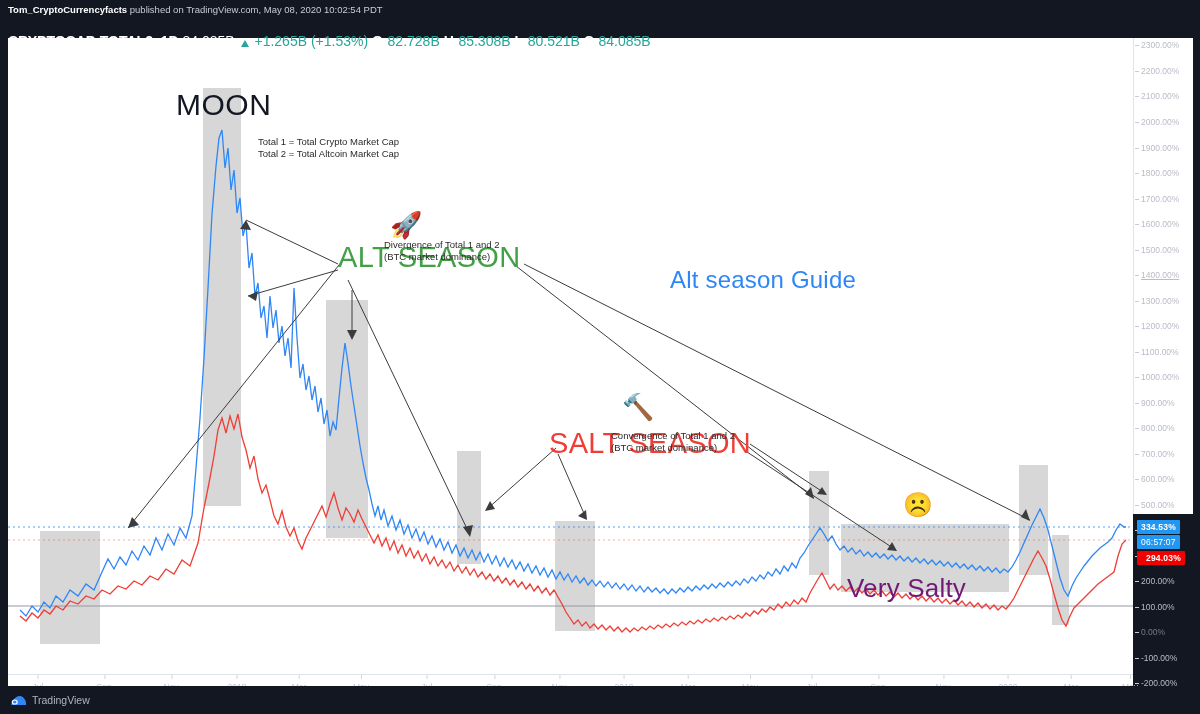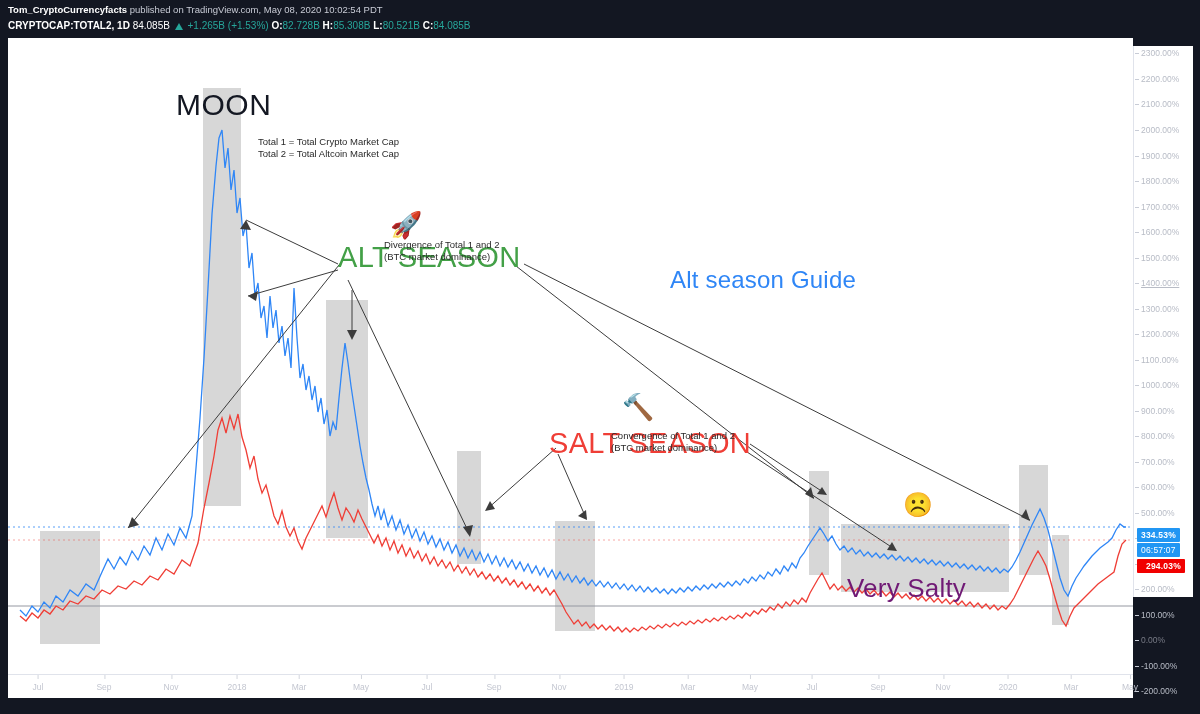--- a/index.html
+++ b/index.html
@@ -4,36 +4,36 @@
 <style>
   html,body{margin:0;padding:0;background:#0e1117;}
   body{font-family:"Liberation Sans","DejaVu Sans",sans-serif;}
   #app{position:relative;width:1200px;height:714px;background:#131722;overflow:hidden;}
 
   
   .hdr{position:absolute;left:0;top:0;width:1200px;height:38px;background:#131722;
        color:#d1d4dc;padding:4px 0 0 8px;box-sizing:border-box;}
   .hdr-line1{font-size:9.5px;line-height:12px;color:#c9ccd6;white-space:nowrap;}
   .hdr-line1 .bold{font-weight:bold;color:#ffffff;}
-  .hdr-line2{font-size:10px;line-height:13px;white-space:nowrap;margin-top:3px;}
+  .hdr-line2{font-size:14px;line-height:13px;white-space:nowrap;margin-top:19px;}
   .hdr-line2 .sym{font-weight:bold;color:#ffffff;}
   .hdr-line2 .val{color:#ffffff;}
   .hdr-line2 .up{color:#26a69a;}
   .hdr-line2 .ohlc-k{font-weight:bold;color:#ffffff;}
   .hdr-line2 .ohlc-v{color:#26a69a;}
   .tri{display:inline-block;width:0;height:0;border-left:4px solid transparent;
        border-right:4px solid transparent;border-bottom:7px solid #26a69a;
        vertical-align:-1px;margin:0 2px;}
 
   
   .plot{position:absolute;left:8px;top:38px;width:1125px;height:636px;background:#ffffff;overflow:hidden;}
   .plot svg{display:block;}
 
   
-  .paxis{position:absolute;left:1133px;top:46px;width:60px;height:551px;background:#ffffff;
+  .paxis{position:absolute;left:1133px;top:38px;width:60px;height:476px;background:#ffffff;
          border-left:1px solid #e0e3eb;box-sizing:border-box;}
   .ptick{position:absolute;left:7px;font-size:8.5px;color:#b8bcc6;white-space:nowrap;}
   .ptick:before{content:"";position:absolute;left:-6px;top:5px;width:4px;height:1px;background:#c8ccd6;}
   .pzero{color:#787b86;}
   .badge{position:absolute;left:3px;font-size:8.5px;color:#fff;padding:2px 4px;
          border-radius:1px;white-space:nowrap;font-weight:bold;letter-spacing:.2px;}
   .badge-blue{background:#2196f3;}
   .badge-time{background:#2196f3;font-weight:normal;}
   .badge-red{background:#f10000;padding-left:9px;}
 
@@ -262,14 +262,24 @@
       <span class="up">+1.265B (+1.53%)</span>
       <span>
         <span class="ohlc-k">O:</span><span class="ohlc-v">82.728B</span>
         <span class="ohlc-k">H:</span><span class="ohlc-v">85.308B</span>
         <span class="ohlc-k">L:</span><span class="ohlc-v">80.521B</span>
         <span class="ohlc-k">C:</span><span class="ohlc-v">84.085B</span>
       </span>
     </div>
   </div>
 
+  <div class="botbar">
+    <div class="tv-logo">
+      <svg width="17" height="13" viewBox="0 0 34 26">
+        <path d="M2 22 C6 10, 13 4, 19 4 C25 4, 30 9, 32 17 L32 22 Z" fill="#2f86f6"></path>
+        <ellipse cx="9.5" cy="16" rx="6" ry="5.2" fill="#ffffff"></ellipse>
+        <ellipse cx="9.5" cy="16" rx="3.6" ry="3.1" fill="#2f86f6"></ellipse>
+      </svg>
+      <span class="tv-txt">TradingView</span>
+    </div>
+  </div>
 
 </div>
 
 </body></html>

